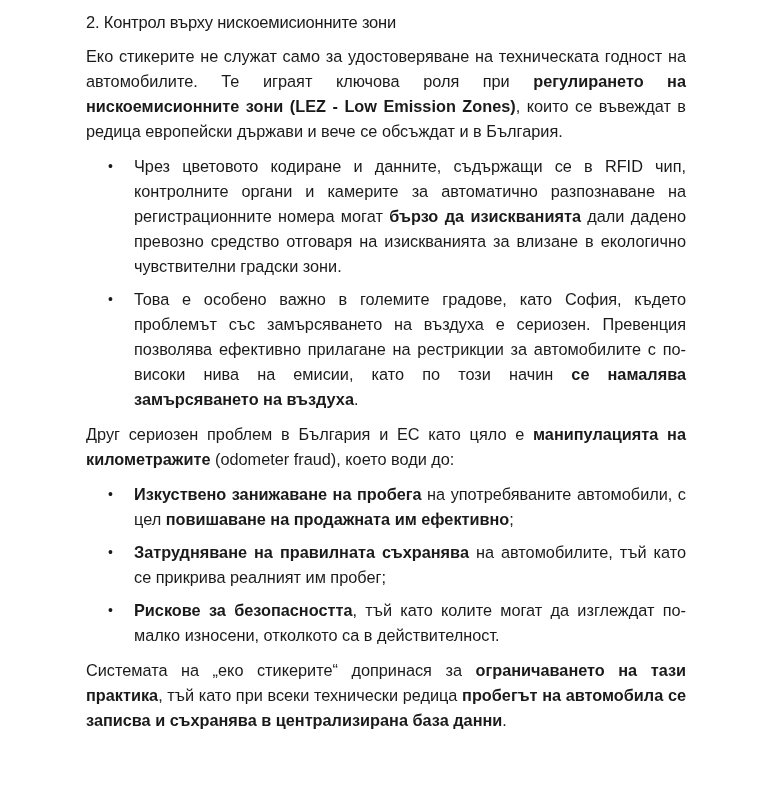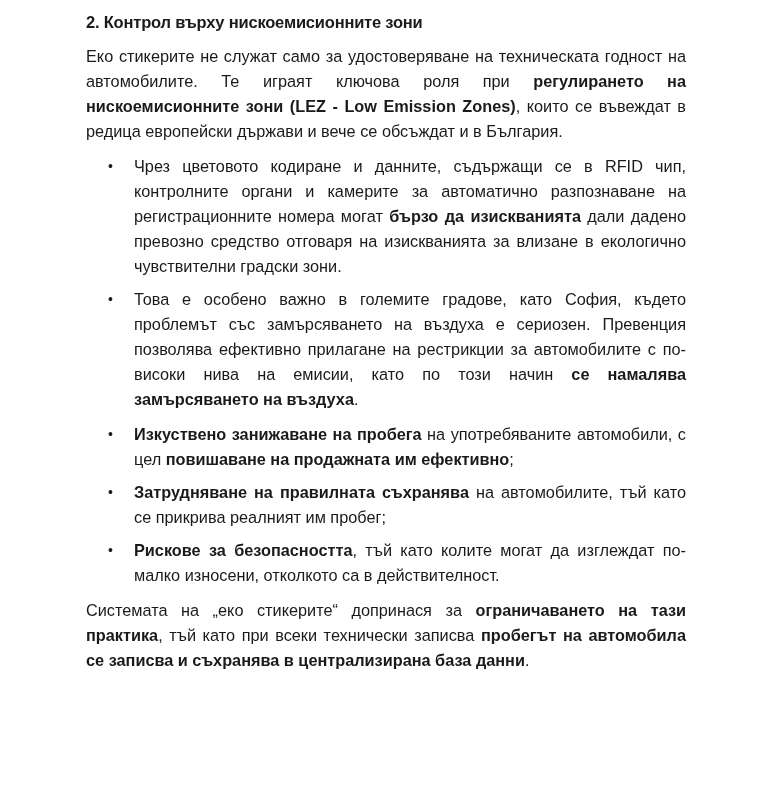--- a/index.html
+++ b/index.html
@@ -6,21 +6,21 @@
   body {
     width: 762px; height: 790px; overflow: hidden;
     font-family: "Liberation Sans", sans-serif;
     color: #1a1a1a;
   }
   .doc {
     position: absolute; left: 86px; top: 0; width: 600px;
     font-size: 16.3px; line-height: 25px;
   }
   h3 {
-    font-size: 16.5px; font-weight: bold; margin: 10px 0 0 0; line-height: 24px;
+    font-size: 16.5px; font-weight: normal; margin: 10px 0 0 0; line-height: 24px;
     letter-spacing: -0.2px;
   }
   p { margin: 10px 0 0 0; text-align: justify; }
   ul { margin: 10px 0 0 0; padding: 0 0 0 48px; list-style: none; }
   li { position: relative; margin: 0 0 8px 0; text-align: justify; }
   li .bullet {
     position: absolute; left: -26px; top: 0; font-size: 14px;
   }
   b { font-weight: bold; }
 </style>
@@ -28,19 +28,20 @@
 <body>
 
 <div class="doc">
   <h3>2. Контрол върху нискоемисионните зони</h3>
   <p><span>Еко стикерите не служат само за удостоверяване на техническата годност на автомобилите. Те играят ключова роля при </span><b>регулирането на нискоемисионните зони (LEZ - Low Emission Zones)</b><span>, които се въвеждат в редица европейски държави и вече се обсъждат и в България.</span></p>
   <ul>
     <li><span class="bullet">•</span><span>Чрез цветовото кодиране и данните, съдържащи се в RFID чип, контролните органи и камерите за автоматично разпознаване на регистрационните номера могат </span><b>бързо да изискванията</b><span> дали дадено превозно средство отговаря на изискванията за влизане в екологично чувствителни градски зони.</span></li>
     <li><span class="bullet">•</span><span>Това е особено важно в големите градове, като София, където проблемът със замърсяването на въздуха е сериозен. Превенция позволява ефективно прилагане на рестрикции за автомобилите с по-високи нива на емисии, като по този начин </span><b>се намалява замърсяването на въздуха</b><span>.</span></li>
   </ul>
 
+  <p><span>Друг сериозен проблем в България и ЕС като цяло е </span><b>манипулацията на километражите</b><span> (odometer fraud), което води до:</span></p>
   <ul>
     <li><span class="bullet">•</span><b>Изкуствено занижаване на пробега</b><span> на употребяваните автомобили, с цел </span><b>повишаване на продажната им ефективно</b><span>;</span></li>
     <li><span class="bullet">•</span><b>Затрудняване на правилната съхранява</b><span> на автомобилите, тъй като се прикрива реалният им пробег;</span></li>
     <li><span class="bullet">•</span><b>Рискове за безопасността</b><span>, тъй като колите могат да изглеждат по-малко износени, отколкото са в действителност.</span></li>
   </ul>
-  <p><span>Системата на „еко стикерите“ допринася за </span><b>ограничаването на тази практика</b><span>, тъй като при всеки технически записва </span><b>пробегът на автомобила се записва и съхранява в централизирана база данни</b><span>.</span></p>
+  <p><span>Системата на „еко стикерите“ допринася за </span><b>ограничаването на тази практика</b><span>, тъй като при всеки технически редица </span><b>пробегът на автомобила се записва и съхранява в централизирана база данни</b><span>.</span></p>
 </div>
 
 </body></html>

